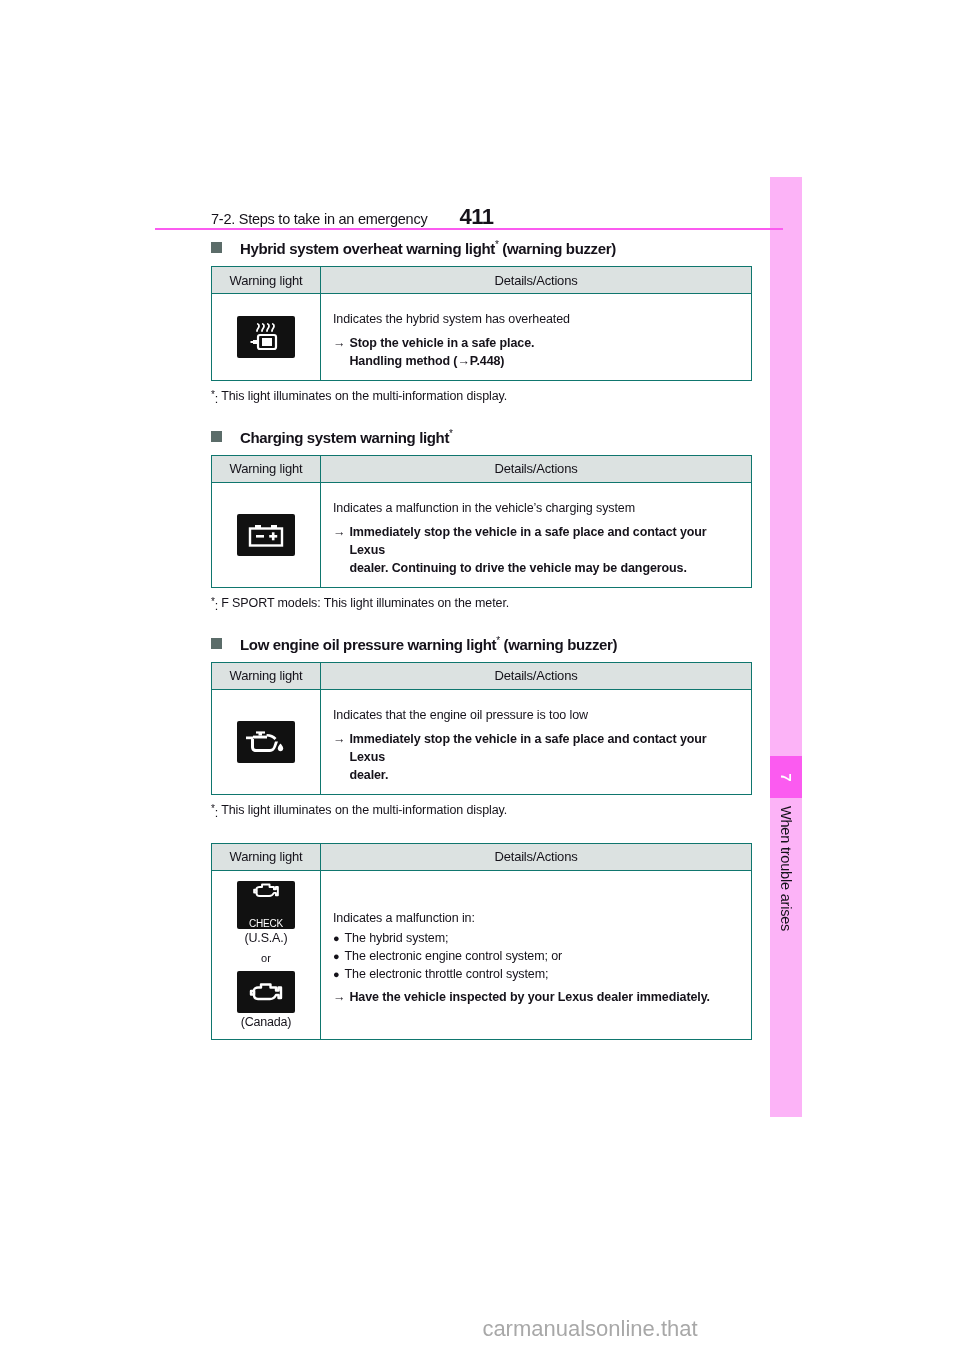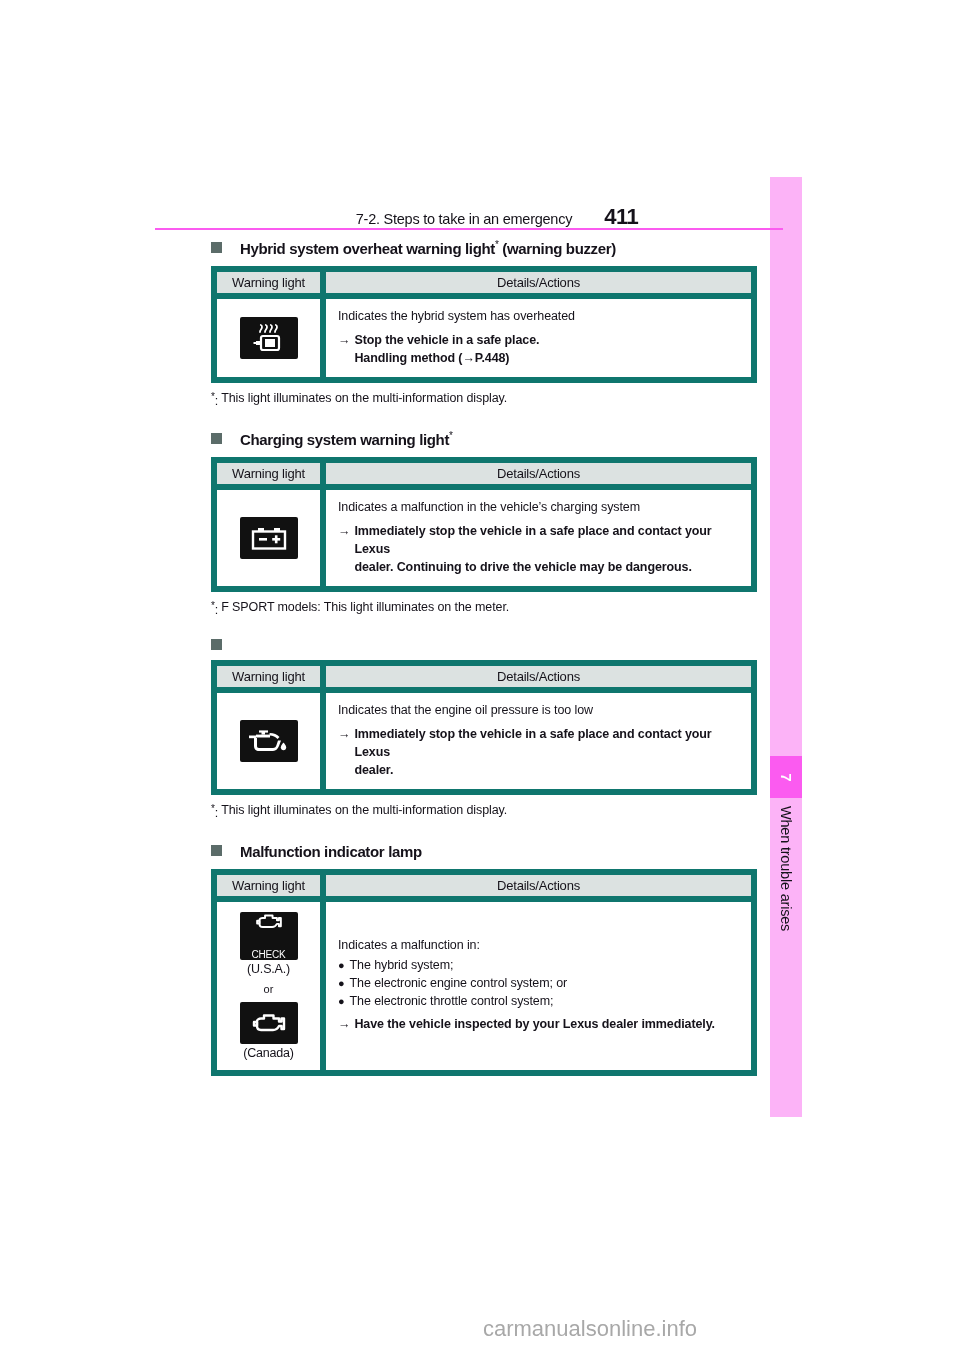--- a/index.html
+++ b/index.html
@@ -69,21 +69,21 @@
   .header {
     position: absolute;
     left: 211px;
     top: 198px;
     width: 572px;
     height: 30px;
   }
   .header-inner {
     display: flex;
     align-items: flex-end;
-    justify-content: center;
+    justify-content: flex-start;
     gap: 32px;
     height: 100%;
   }
   .header-title {
     font-size: 14.5px;
     color: #15121a;
     letter-spacing: -0.25px;
     line-height: 1;
     padding-bottom: 2px;
   }
@@ -140,41 +140,41 @@
   }
 
   
   table.wl {
     border-collapse: collapse;
     width: 540px;
     table-layout: fixed;
     margin-bottom: 7px;
   }
   table.wl th, table.wl td {
-    border: 6px solid #0f766e;
+    border: 1px solid #0f766e;
     vertical-align: middle;
   }
   table.wl th {
     background: #dce2e1;
     font-size: 13px;
     font-weight: normal;
     color: #15121a;
     letter-spacing: -0.2px;
     height: 27px;
     text-align: center;
   }
   col.c-icon { width: 109px; }
   col.c-det  { width: 431px; }
 
   td.icon-cell {
     text-align: center;
     padding: 10px 4px;
   }
   td.det-cell {
-    padding: 9px 10px 10px 12px;
+    padding: 17px 10px 10px 12px;
     font-size: 12.5px;
     color: #15121a;
     letter-spacing: -0.1px;
     margin-left: 28px;
   }
   .det-line {
     line-height: 1.42;
   }
   .det-action {
     display: flex;
@@ -394,20 +394,21 @@
 
     <div class="footnote">
       <div class="mark"><sup>*</sup>:</div>
       <div class="footnote-lines">
         <div>F SPORT models: This light illuminates on the meter.</div>
       </div>
     </div>
 
     <div class="sec-heading">
       <div class="sec-bullet"></div>
+      <div class="sec-title"><span>Low engine oil pressure warning light</span><sup>*</sup><span> (warning buzzer)</span></div>
     </div>
 
     <table class="wl">
       <colgroup>
           <col class="c-icon">
           <col class="c-det">
         </colgroup>
       <tbody>
           <tr>
         <th>Warning light</th>
@@ -443,24 +444,20 @@
     </tbody>
       </table>
 
     <div class="footnote">
       <div class="mark"><sup>*</sup>:</div>
       <div class="footnote-lines">
         <div>This light illuminates on the multi-information display.</div>
       </div>
     </div>
 
-    <div class="sec-heading">
-      <div class="sec-bullet"></div>
-      <div class="sec-title"><span>Malfunction indicator lamp</span></div>
-    </div>
 
     <table class="wl">
       <colgroup>
           <col class="c-icon">
           <col class="c-det">
         </colgroup>
       <tbody>
           <tr>
         <th>Warning light</th>
         <th>Details/Actions</th>
@@ -511,16 +508,16 @@
             <span>Have the vehicle inspected by your Lexus dealer immediately.</span>
           </div>
         </td>
       </tr>
     </tbody>
       </table>
 
   </div>
 
   <div class="watermark">
-    <span>carmanualsonline.info</span>
+    <span>carmanualsonline.that</span>
   </div>
 
 </div>
 
 </body></html>

